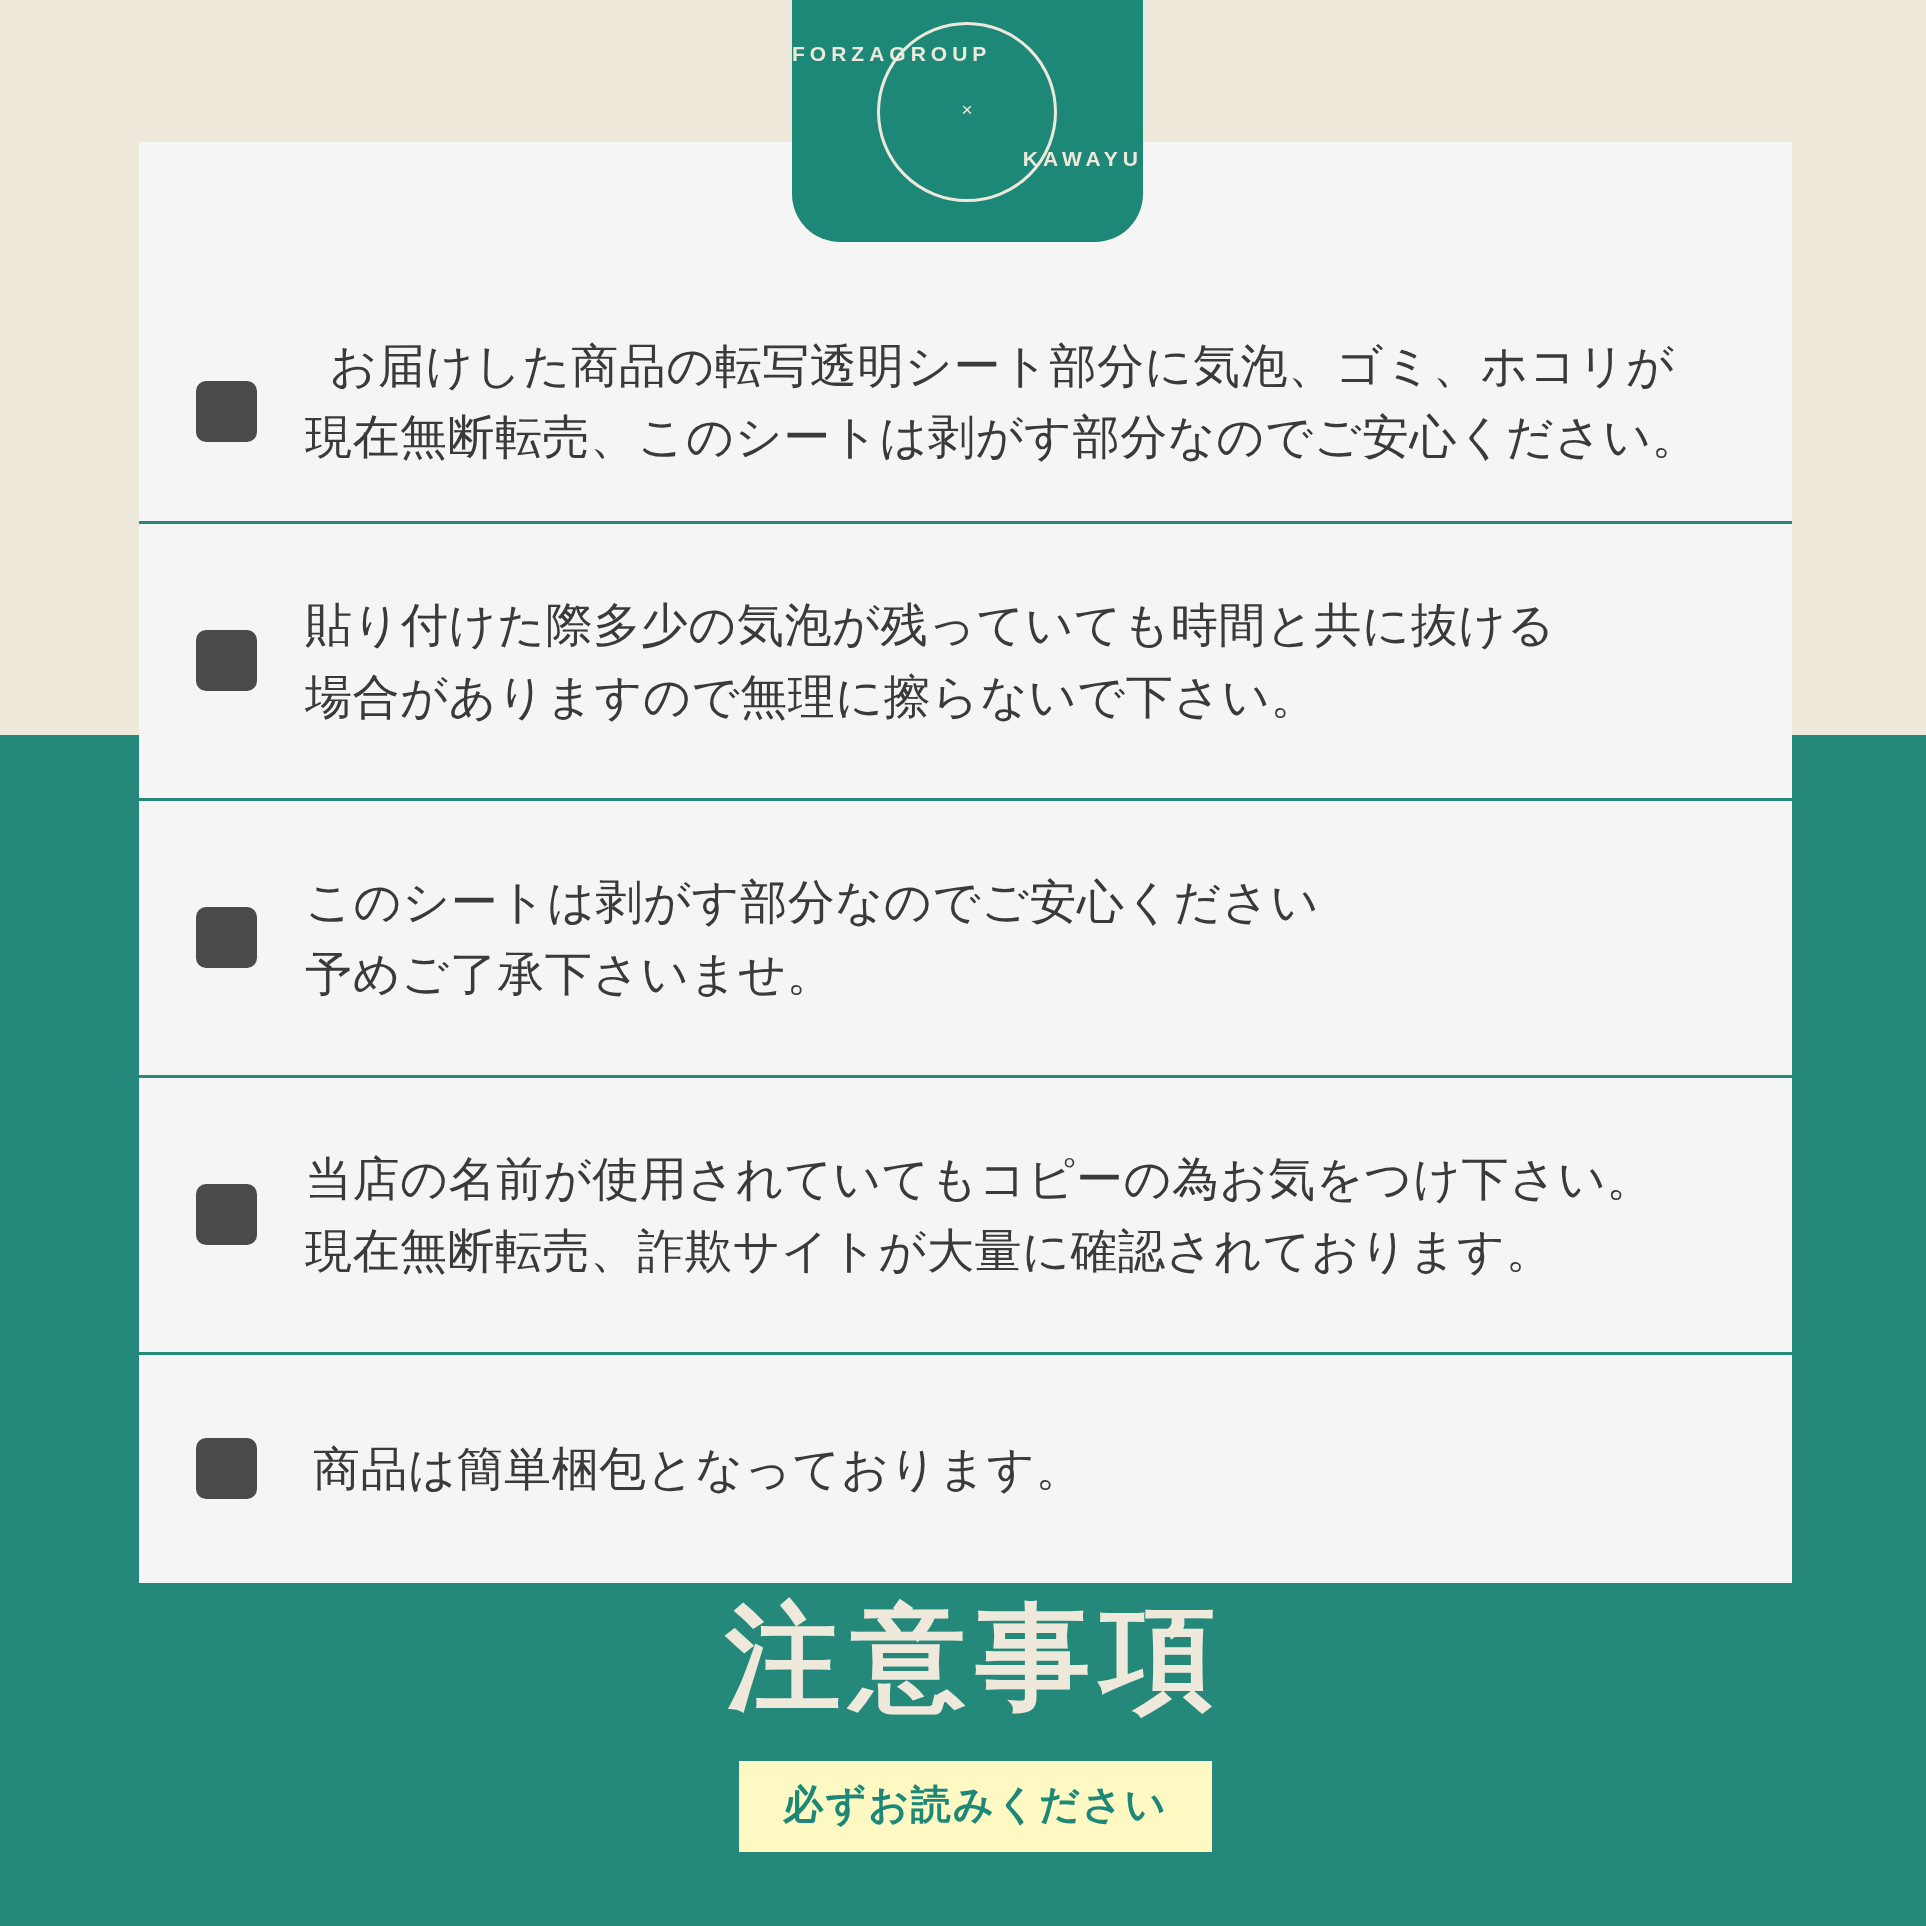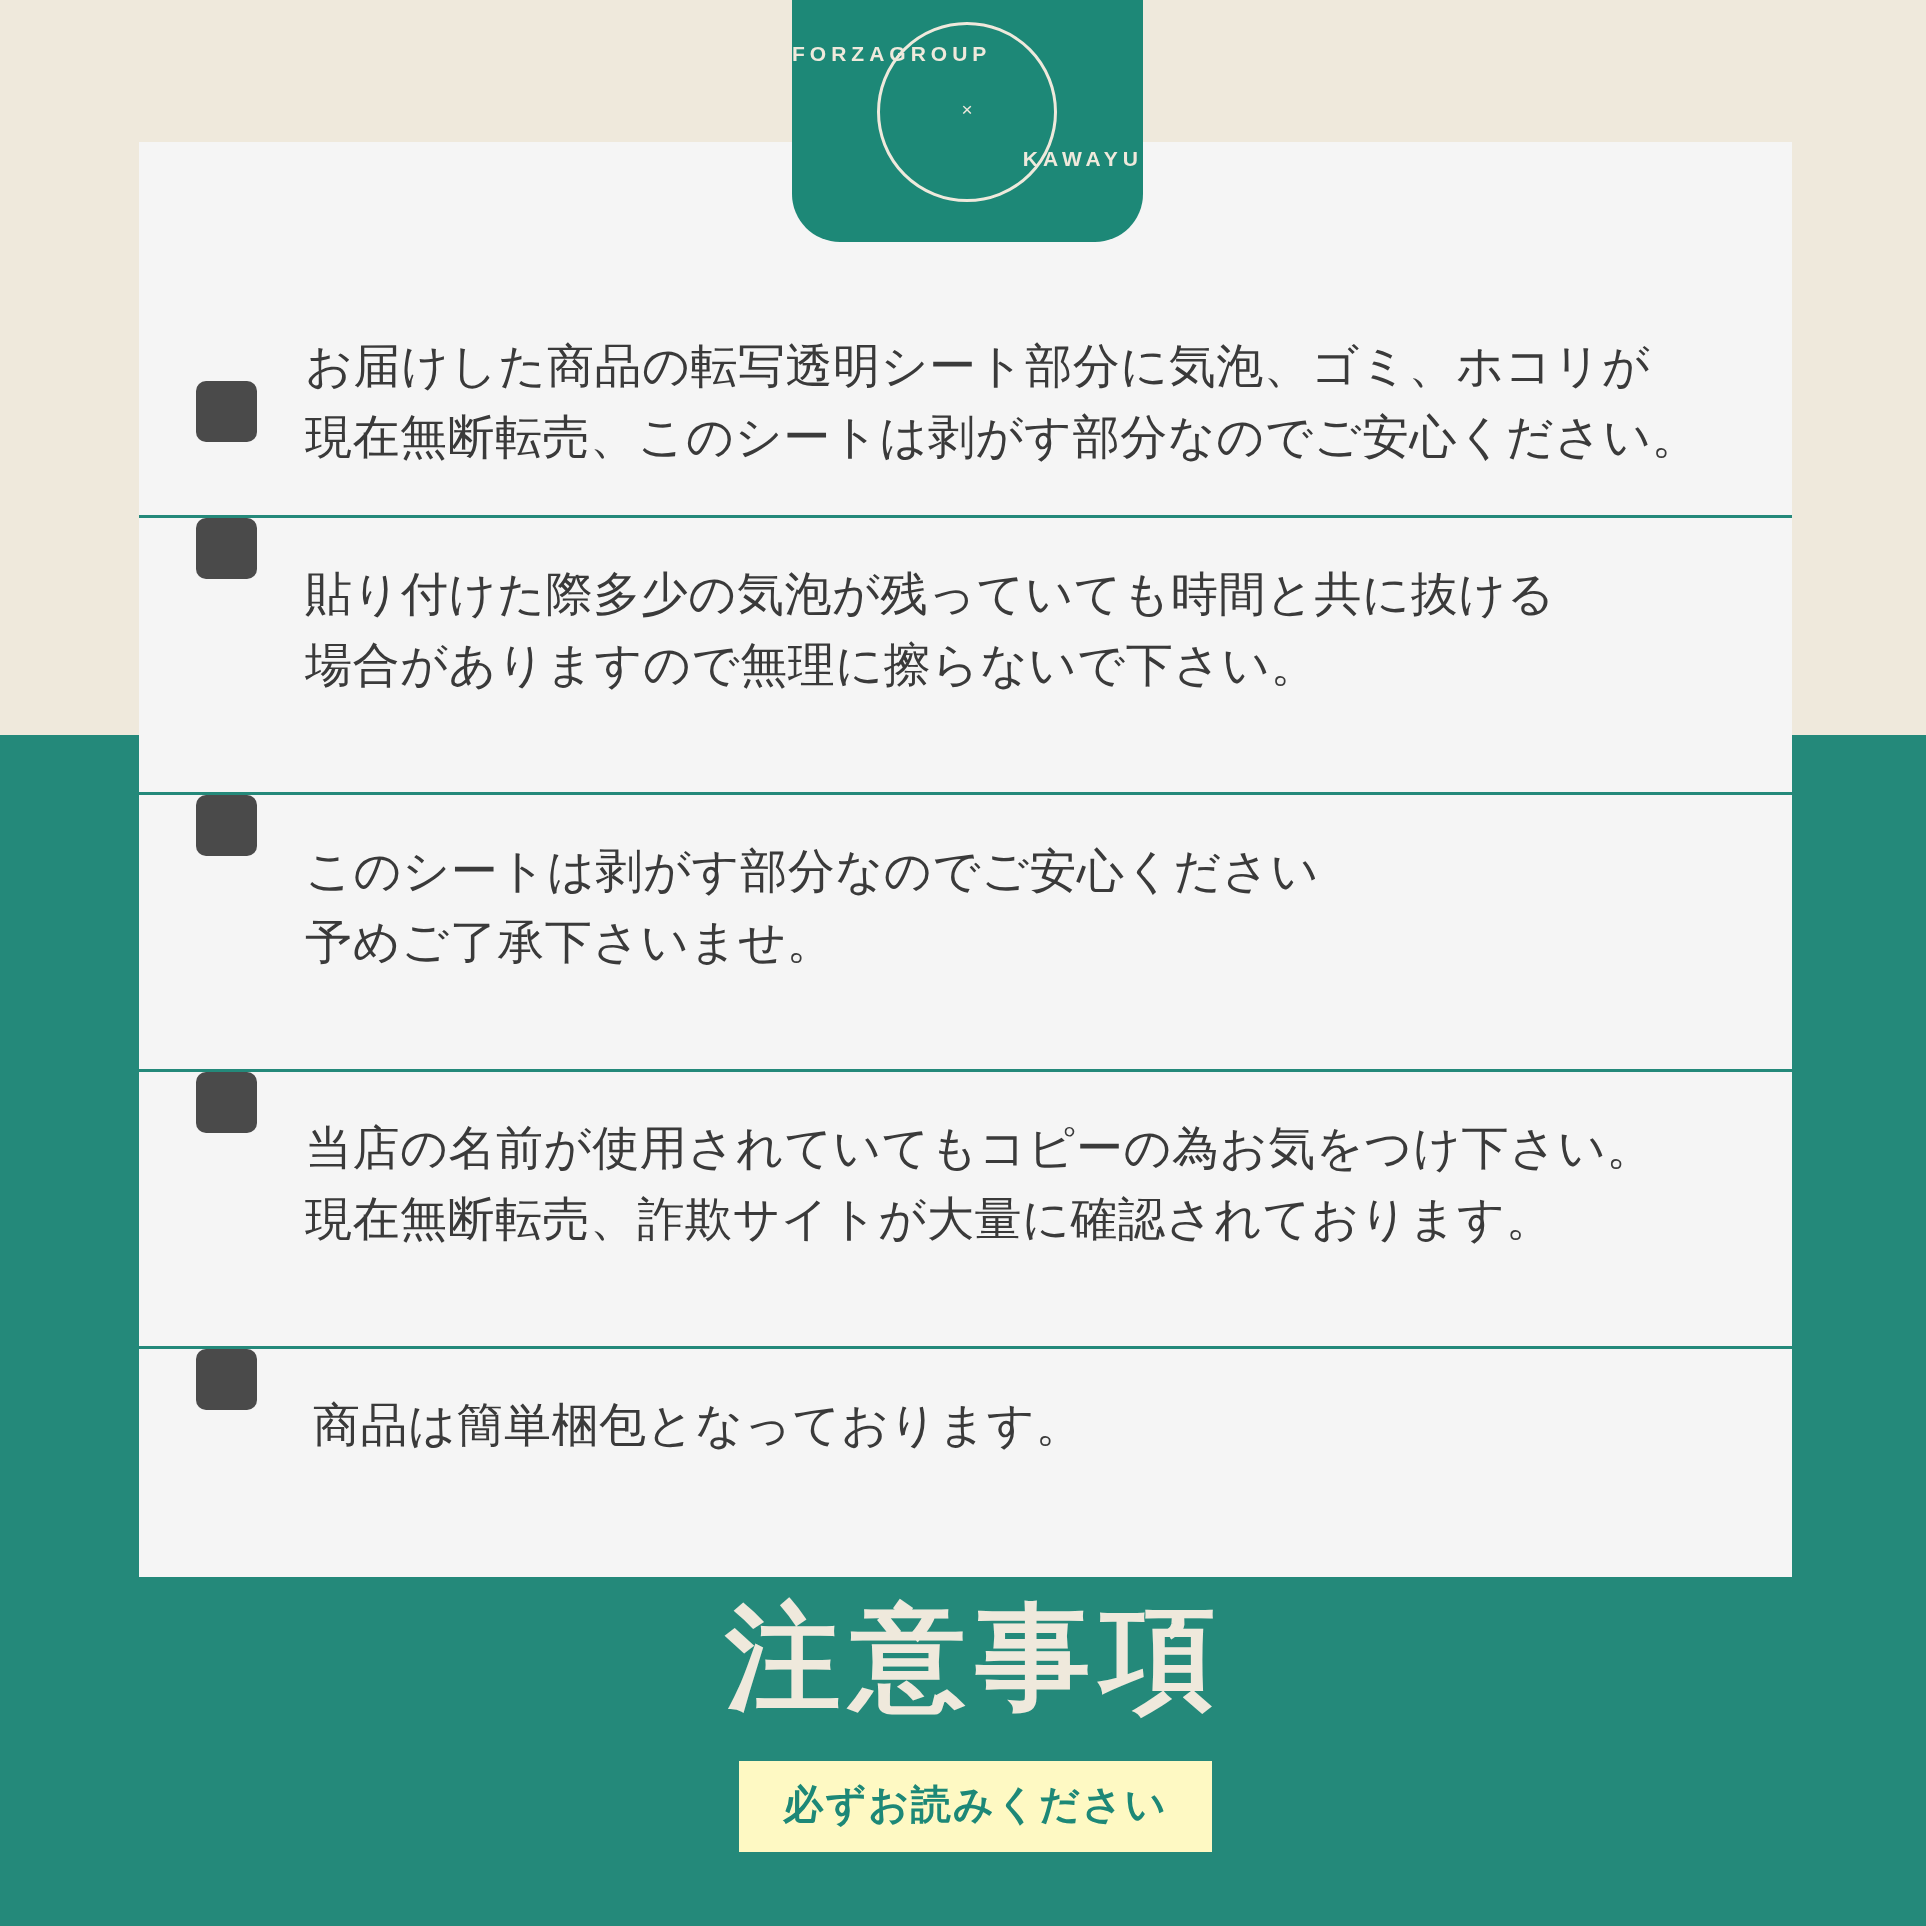--- a/index.html
+++ b/index.html
@@ -82,35 +82,36 @@
   .card {
     position: absolute;
     left: 139px;
     top: 142px;
     width: 1653px;
     background: #f5f5f5;
     z-index: 2;
   }
   .row {
     display: flex;
-    align-items: flex-start;
+    align-items: center;
     padding: 0 0 0 57px;
     min-height: 129px;
     box-sizing: border-box;
     border-bottom: 3px solid #24897a;
   }
   .row:last-child {
     border-bottom: none;
     gap: 8px;
   }
   .row.first {
     padding-top: 188px;
     min-height: 337px;
     align-items: flex-end;
-    padding-bottom: 18px;
+    padding-bottom: 24px;
+    text-align: center;
   }
   .bullet {
     flex: 0 0 auto;
     width: 61px;
     height: 61px;
     background: #4a4a4a;
     border-radius: 10px;
     margin-right: 48px;
   }
   .row.first .bullet {

